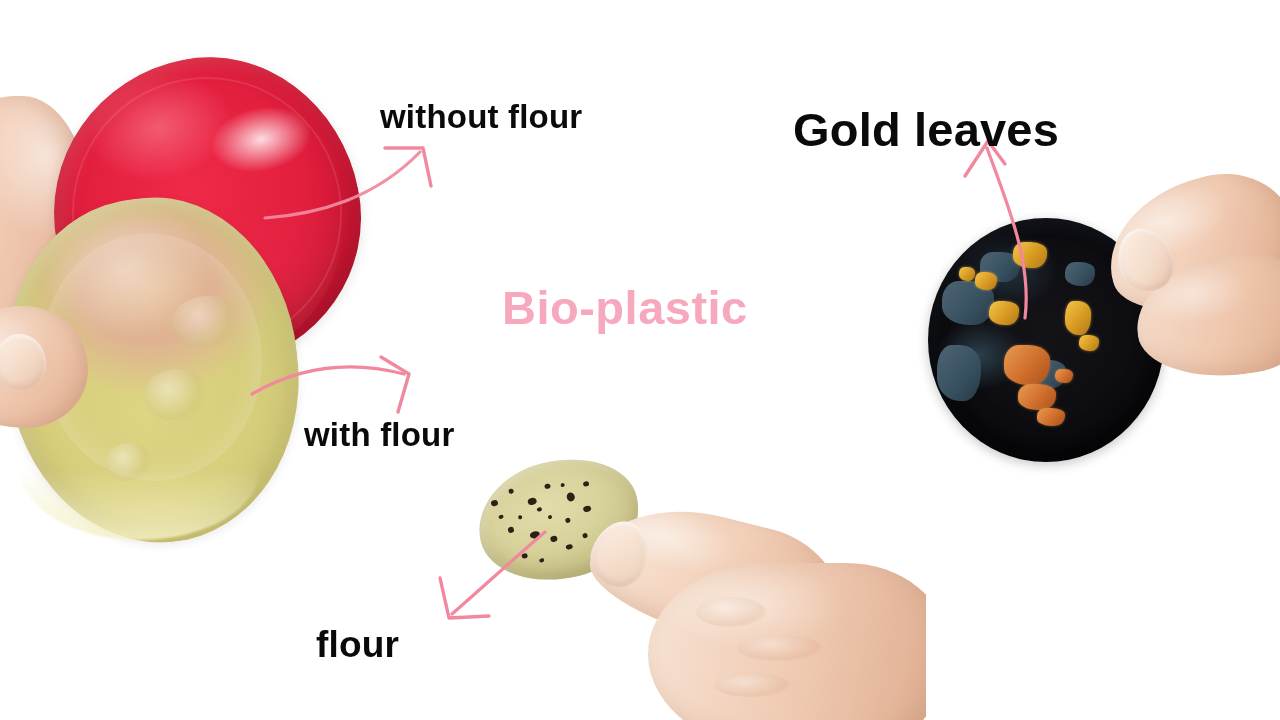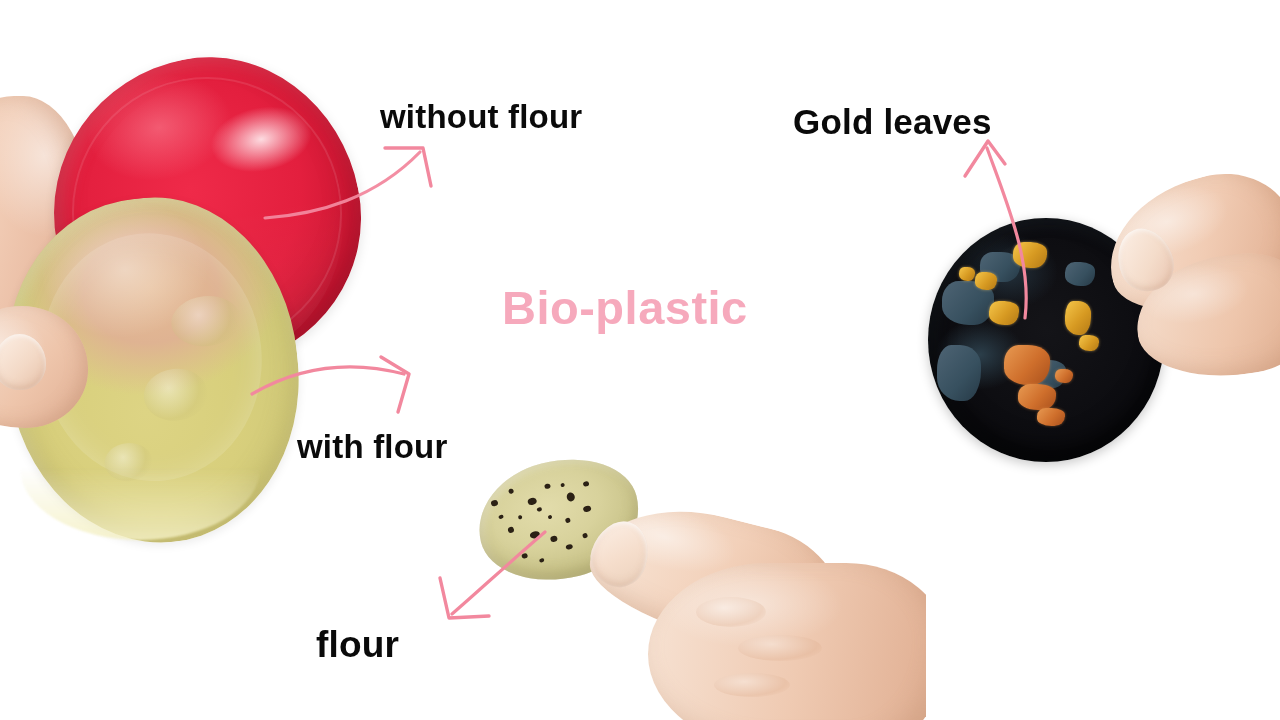--- a/index.html
+++ b/index.html
@@ -299,21 +299,21 @@
 
       <g>
         <path d="M545,532 C512,560 482,588 452,614"></path>
         <path d="M440,578 L449,618 L489,616" stroke-width="3.4"></path>
       </g>
     </g>
   </svg>
 
   <div class="lbl" style="left:380px;top:98px;font-size:33px;">without flour</div>
 
-  <div class="lbl" style="left:297px;top:416px;font-size:33px;margin-top:12px;">with flour</div>
-
-  <div class="lbl" style="left:793px;top:102px;font-size:35px;">Gold leaves</div>
+  <div class="lbl" style="left:304px;top:416px;font-size:33px;">with flour</div>
+
+  <div class="lbl" style="left:793px;top:102px;font-size:47px;">Gold leaves</div>
 
   <div class="lbl" style="left:316px;top:624px;font-size:37px;">flour</div>
 
   <div class="title-pink" id="main-title" style="left:502px;top:280px;font-size:47px;color:#F6A9BC;text-align:center;">Bio-plastic</div>
 
 </div>
 
 </body></html>

